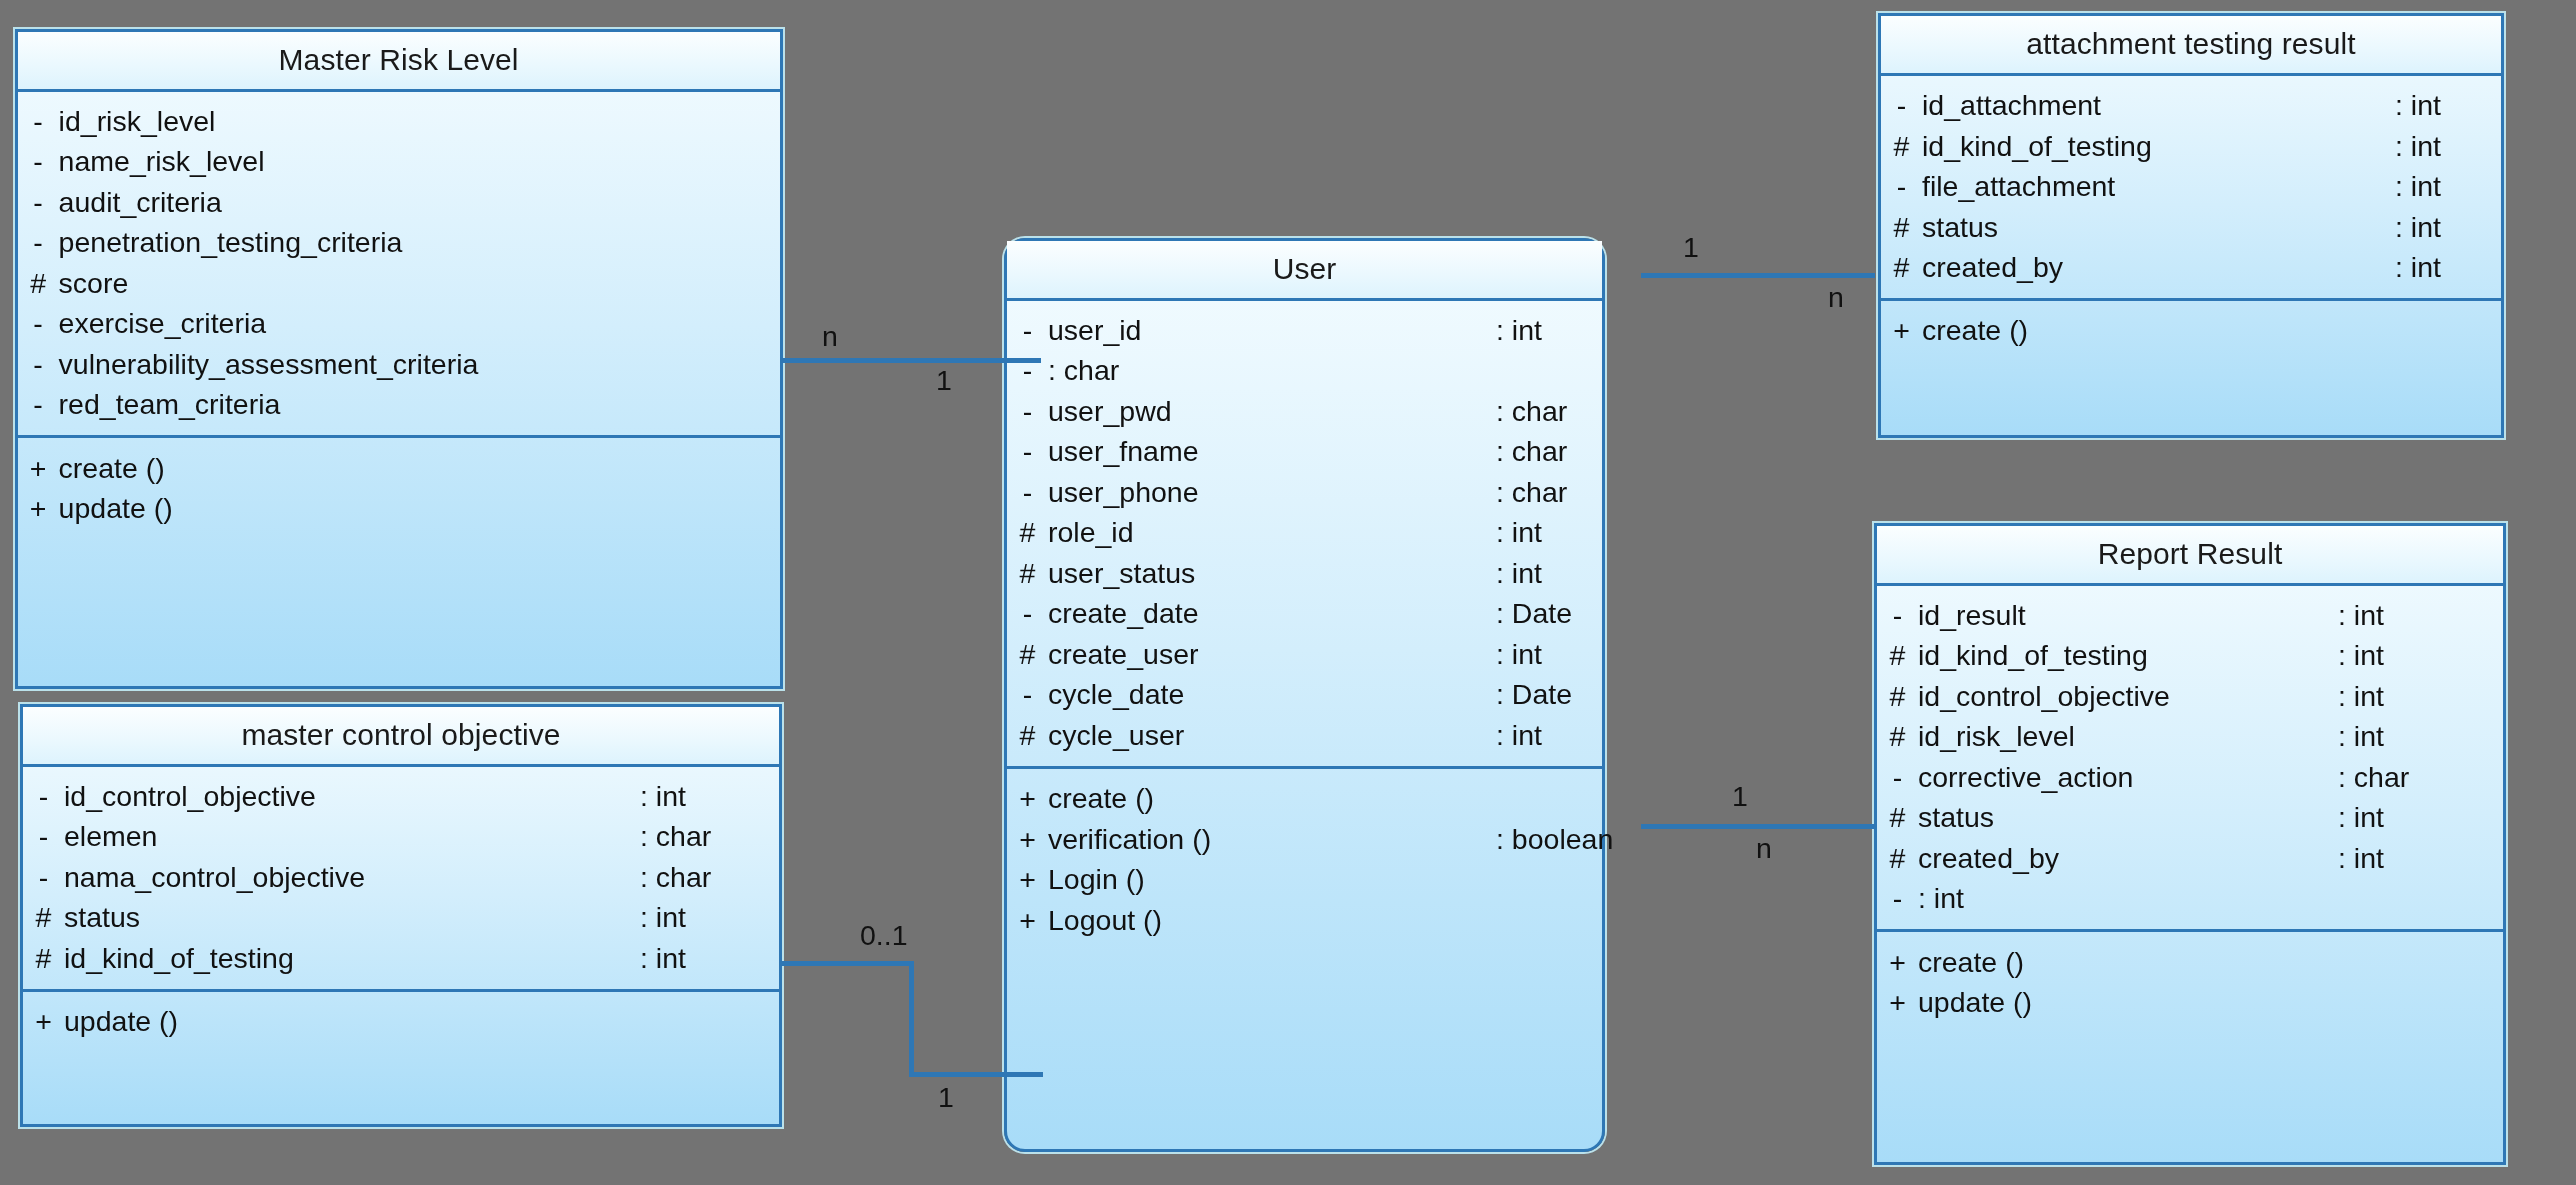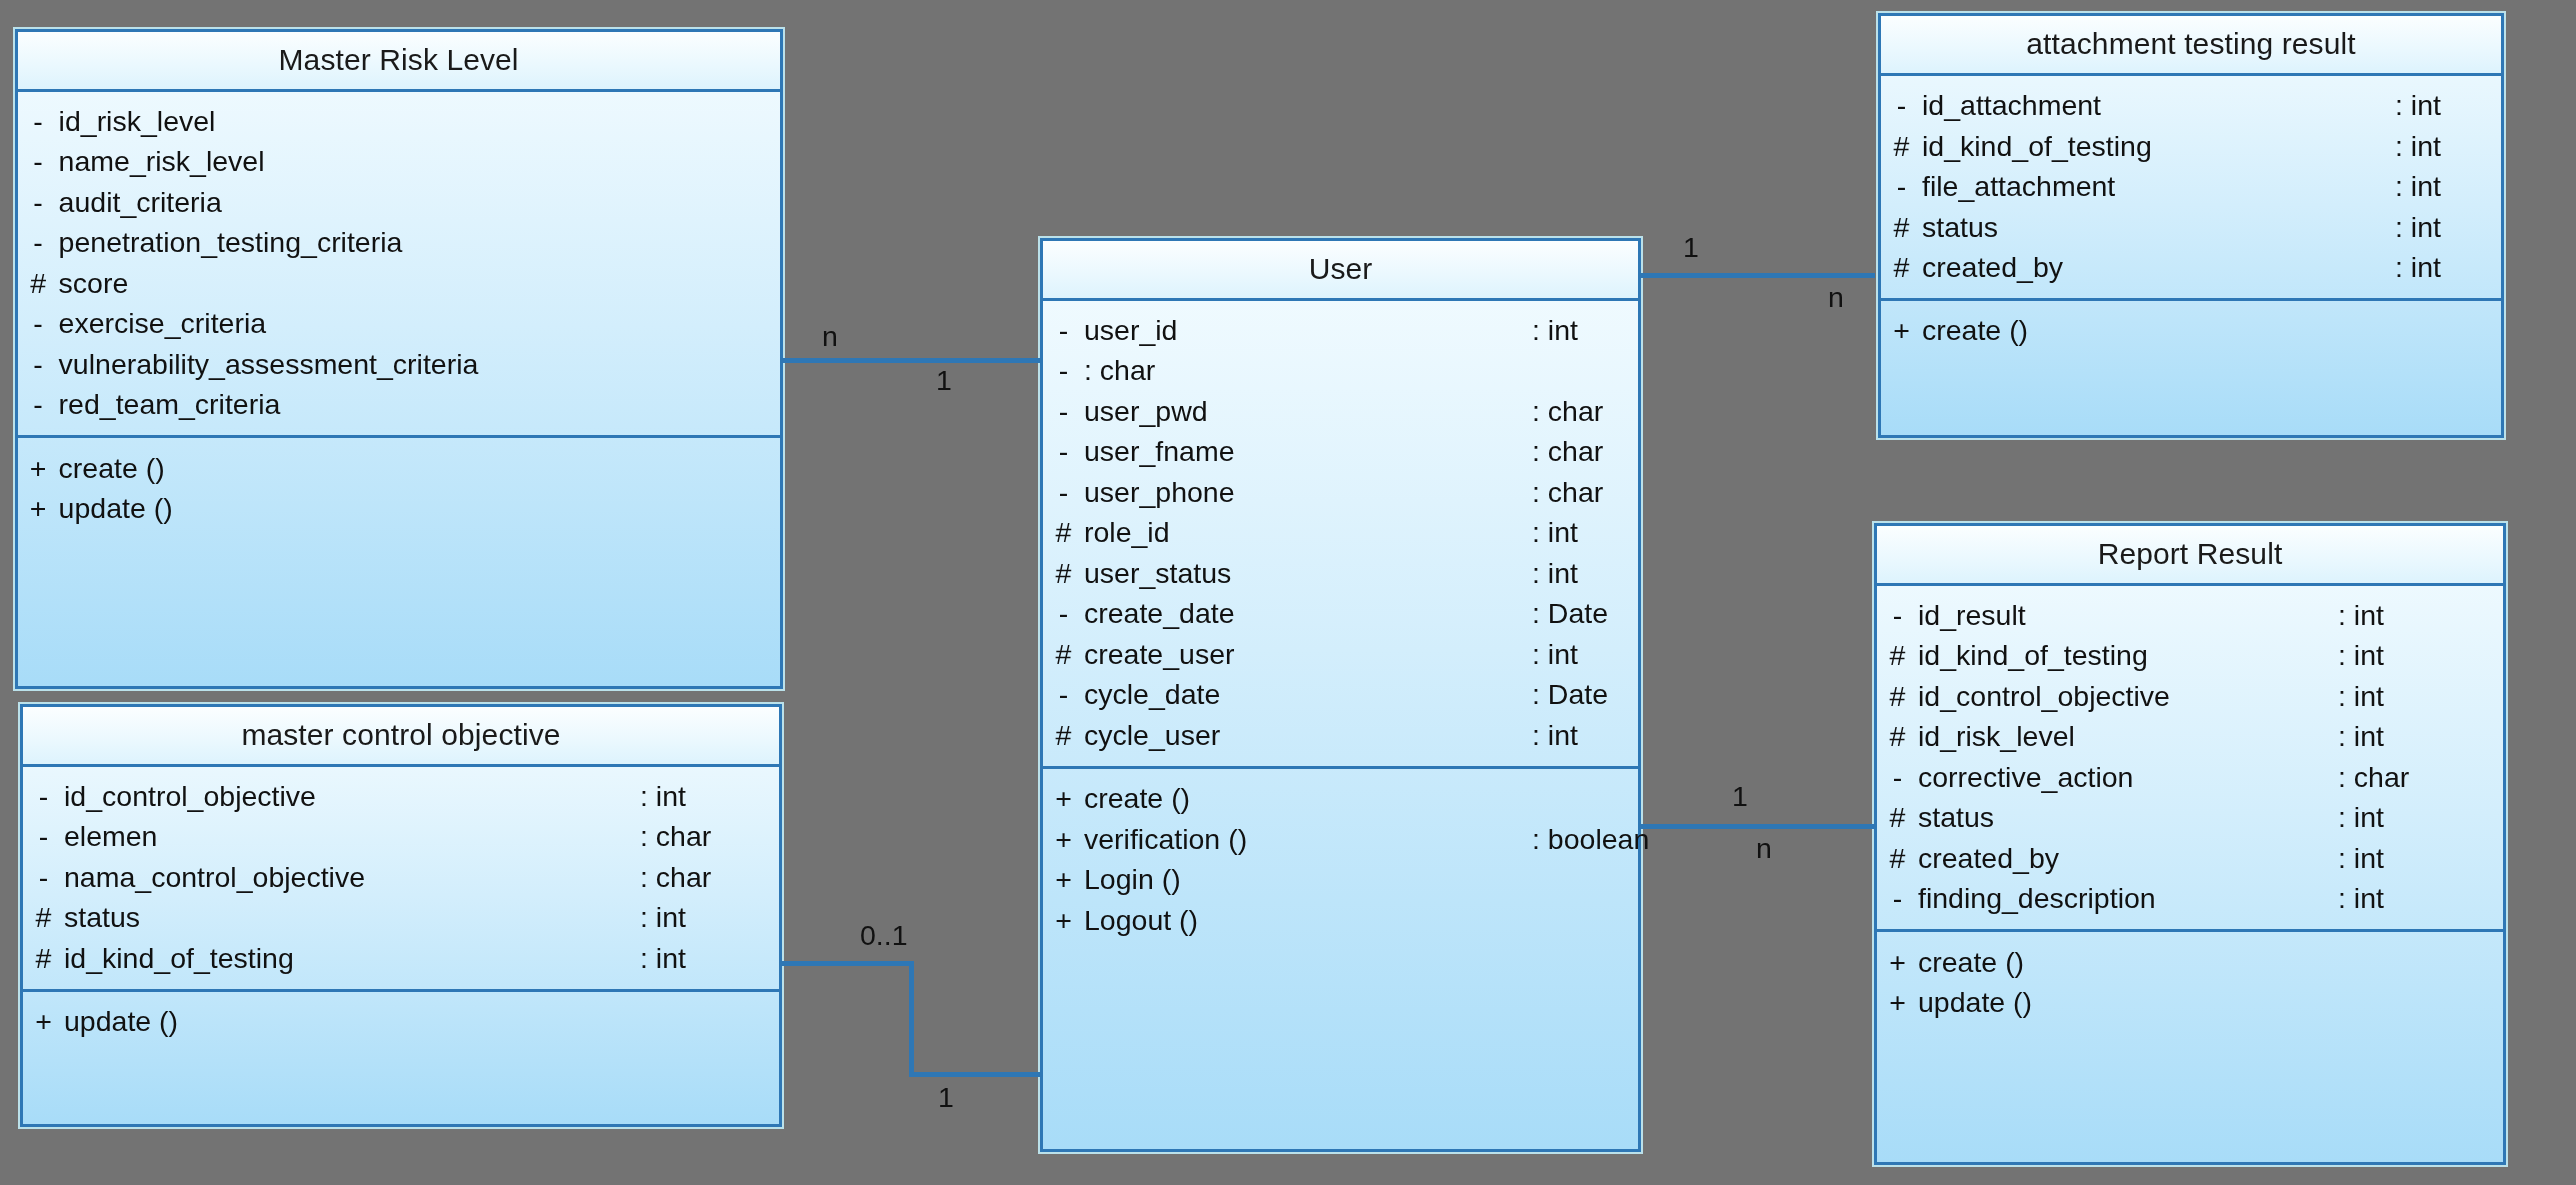--- a/index.html
+++ b/index.html
@@ -191,21 +191,21 @@
     </div>
     <div class="uml-section methods">
       <div class="uml-row">
         <span class="uml-vis">+</span>
         <span class="uml-name">update ()</span>
         <span class="uml-type"></span>
       </div>
     </div>
   </div>
 
-  <div class="uml-class tcol-160" style="left:1040px; top:238px; width:601px; height:914px;">
+  <div class="uml-class tcol-160" style="left:1004px; top:238px; width:601px; height:914px;border-radius:21px;">
     <div class="uml-title">User</div>
     <div class="uml-section attrs">
       <div class="uml-row">
         <span class="uml-vis">-</span>
         <span class="uml-name">user_id</span>
         <span class="uml-type">: int</span>
       </div>
       <div class="uml-row">
         <span class="uml-vis">-</span>
         <span class="uml-type">: char</span>
@@ -351,21 +351,20 @@
         <span class="uml-name">status</span>
         <span class="uml-type">: int</span>
       </div>
       <div class="uml-row">
         <span class="uml-vis">#</span>
         <span class="uml-name">created_by</span>
         <span class="uml-type">: int</span>
       </div>
       <div class="uml-row">
         <span class="uml-vis">-</span>
-        <span class="uml-name">finding_description</span>
         <span class="uml-type">: int</span>
       </div>
     </div>
     <div class="uml-section methods">
       <div class="uml-row">
         <span class="uml-vis">+</span>
         <span class="uml-name">create ()</span>
         <span class="uml-type"></span>
       </div>
       <div class="uml-row">

